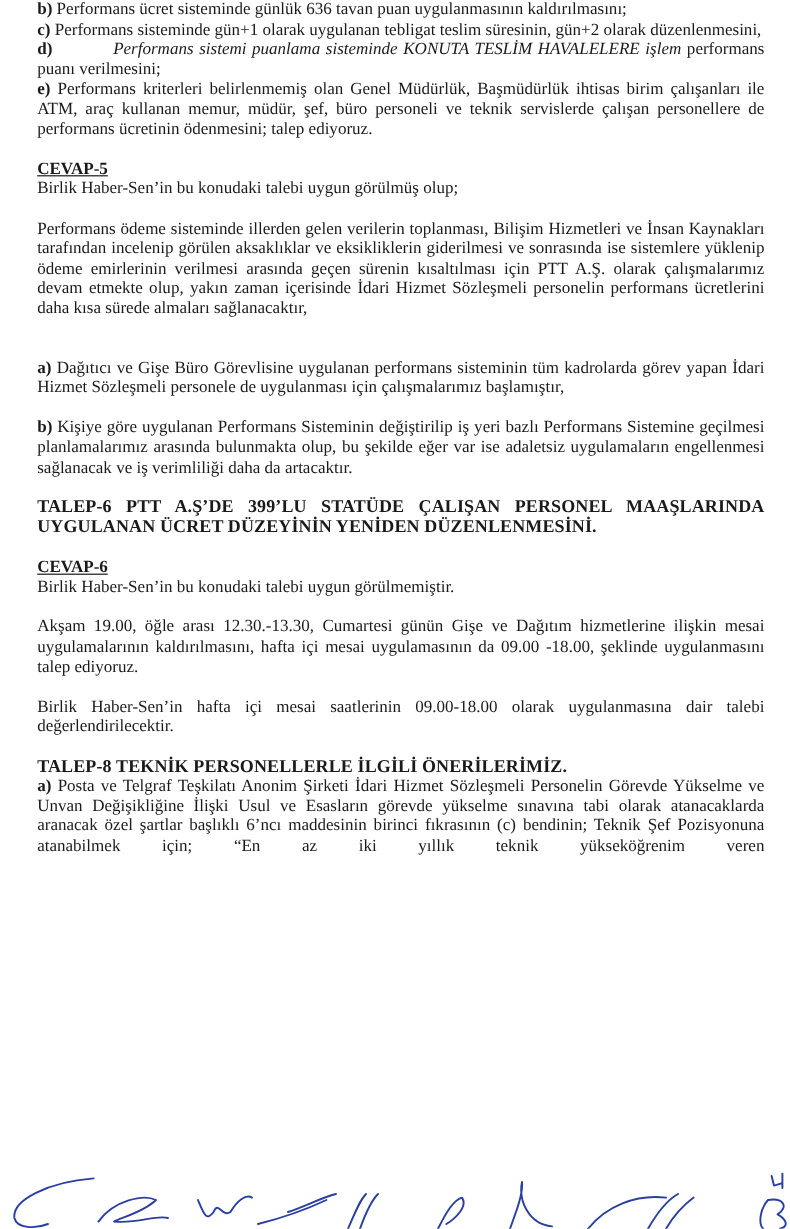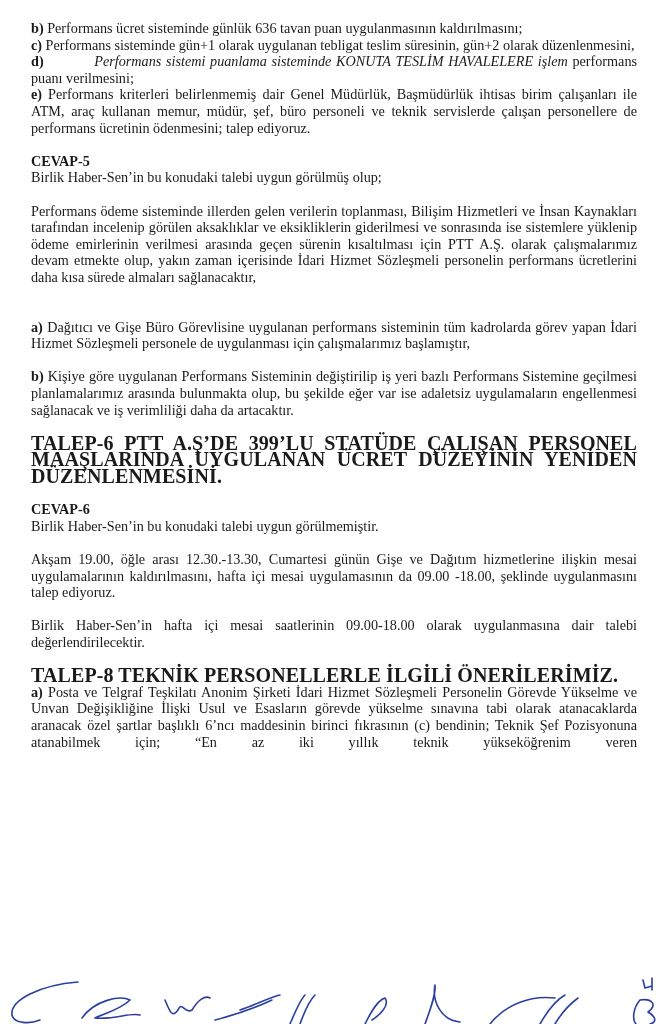--- a/index.html
+++ b/index.html
@@ -1,40 +1,40 @@
 <!DOCTYPE html>
 <html><head>
 <meta charset="utf-8">
 <style>
   html, body { margin: 0; padding: 0; background: #ffffff; }
   body { width: 658px; height: 1024px; overflow: hidden; position: relative; }
   .page {
-    position: absolute; left: 31px; top: 20px; width: 606px;
+    position: absolute; left: 31px; top: 0; width: 606px;
     font-family: "Liberation Serif", "DejaVu Serif", serif;
     font-size: 14.2px; line-height: 16.6px; color: #1a1a1a;
     text-align: justify;
   }
   .page p { margin: 0; }
   .gap { height: 16.6px; }
   .b { font-weight: bold; }
   .i { font-style: italic; padding-left: 46px; }
-  .heading { font-weight: bold; font-size: 20px; line-height: 16.6px; letter-spacing: 0.1px; }
-  .cevap { font-weight: bold; }
+  .heading { font-weight: bold; font-size: 15px; line-height: 16.6px; letter-spacing: 0.1px; }
+  .cevap { font-weight: bold; text-decoration: underline; }
   .last-just { text-align-last: justify; }
   .sig { position: absolute; left: 0; top: 0; width: 658px; height: 1024px; pointer-events: none; }
   .sig path { fill: none; stroke: #2a3fa0; stroke-width: 1.6; stroke-linecap: round; stroke-linejoin: round; }
 </style>
 </head>
 <body>
 
 <div class="page">
   <p><span class="b">b)</span><span> Performans ücret sisteminde günlük 636 tavan puan uygulanmasının kaldırılmasını;</span></p>
   <p><span class="b">c)</span><span> Performans sisteminde gün+1 olarak uygulanan tebligat teslim süresinin, gün+2 olarak düzenlenmesini,</span></p>
   <p><span class="b">d)</span><span class="i"> Performans sistemi puanlama sisteminde KONUTA TESLİM HAVALELERE işlem</span><span> performans puanı verilmesini;</span></p>
-  <p><span class="b">e)</span><span> Performans kriterleri belirlenmemiş dair Genel Müdürlük, Başmüdürlük ihtisas birim çalışanları ile ATM, araç kullanan memur, müdür, şef, büro personeli ve teknik servislerde çalışan personellere de performans ücretinin ödenmesini; talep ediyoruz.</span></p>
+  <p><span class="b">e)</span><span> Performans kriterleri belirlenmemiş olan Genel Müdürlük, Başmüdürlük ihtisas birim çalışanları ile ATM, araç kullanan memur, müdür, şef, büro personeli ve teknik servislerde çalışan personellere de performans ücretinin ödenmesini; talep ediyoruz.</span></p>
 
   <div class="gap"></div>
   <p class="cevap">CEVAP-5</p>
   <p>Birlik Haber-Sen’in bu konudaki talebi uygun görülmüş olup;</p>
   <div class="gap"></div>
   <p>Performans ödeme sisteminde illerden gelen verilerin toplanması, Bilişim Hizmetleri ve İnsan Kaynakları tarafından incelenip görülen aksaklıklar ve eksikliklerin giderilmesi ve sonrasında ise sistemlere yüklenip ödeme emirlerinin verilmesi arasında geçen sürenin kısaltılması için PTT A.Ş. olarak çalışmalarımız devam etmekte olup, yakın zaman içerisinde İdari Hizmet Sözleşmeli personelin performans ücretlerini daha kısa sürede almaları sağlanacaktır,</p>
   <div class="gap"></div>
   <div class="gap"></div>
   <p><span class="b">a)</span><span> Dağıtıcı ve Gişe Büro Görevlisine uygulanan performans sisteminin tüm kadrolarda görev yapan İdari Hizmet Sözleşmeli personele de uygulanması için çalışmalarımız başlamıştır,</span></p>
   <div class="gap"></div>

